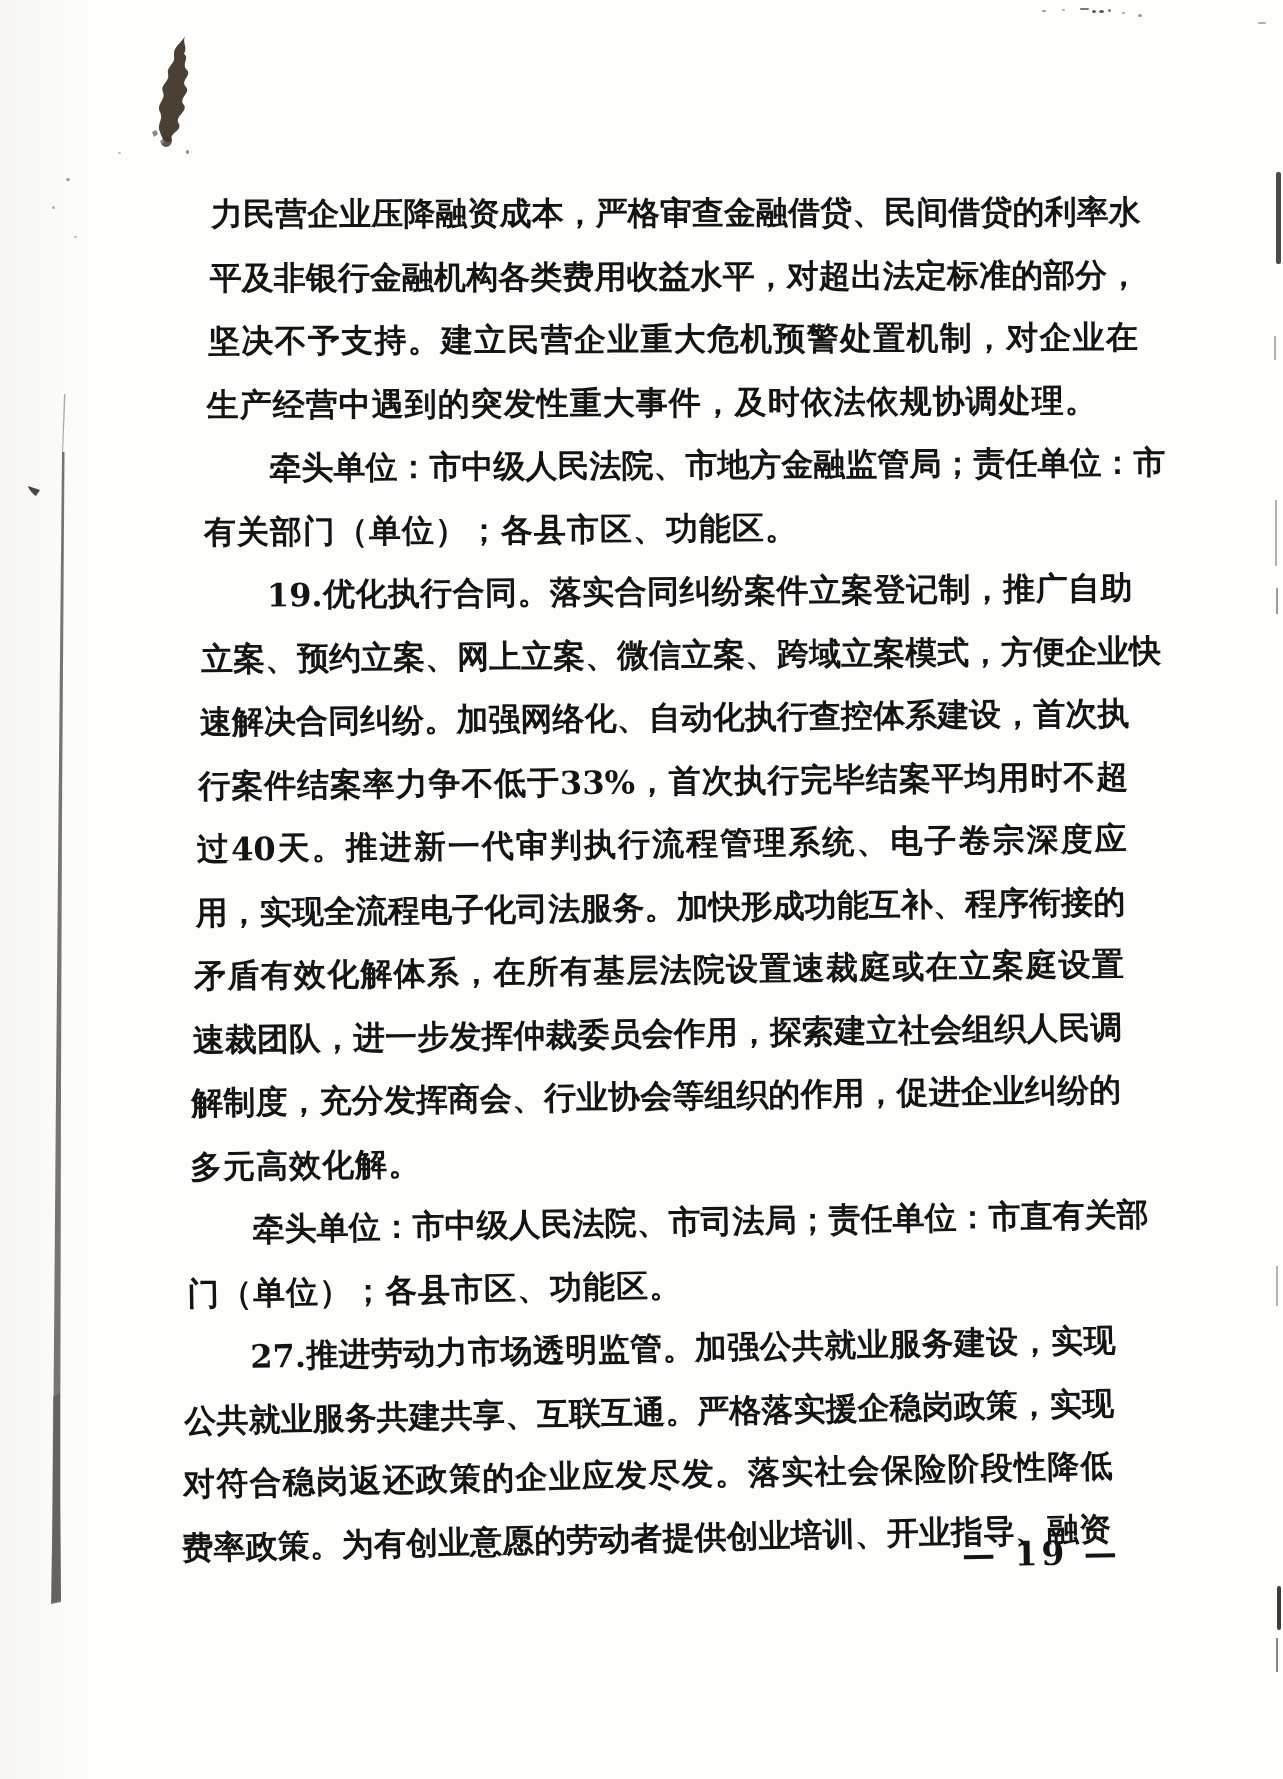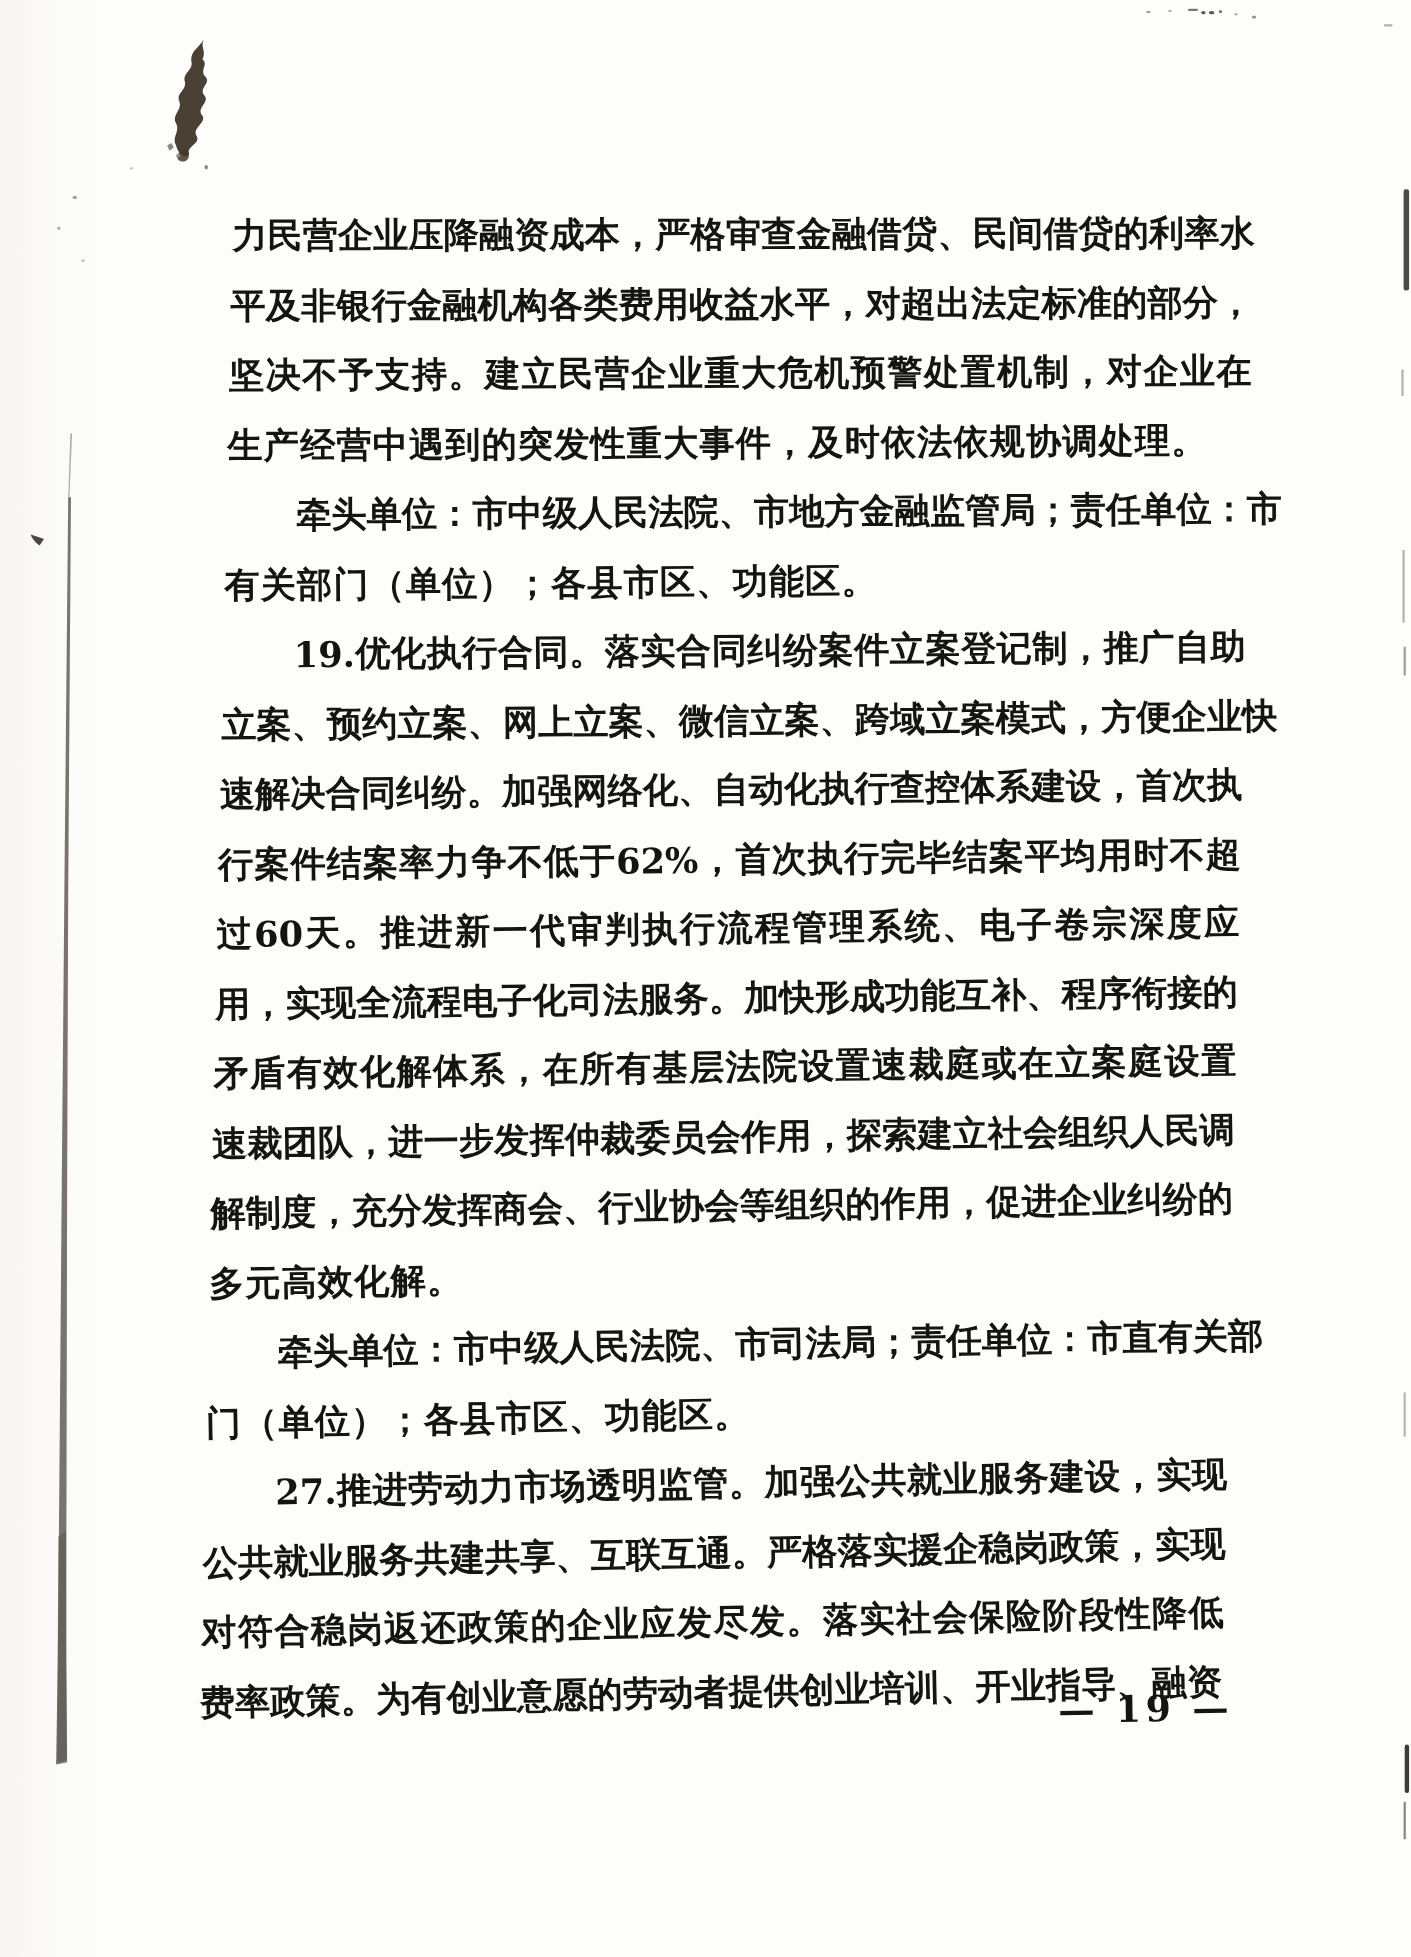--- a/index.html
+++ b/index.html
@@ -331,40 +331,40 @@
       <span>案</span>
       <span>件</span>
       <span>结</span>
       <span>案</span>
       <span>率</span>
       <span>力</span>
       <span>争</span>
       <span>不</span>
       <span>低</span>
       <span>于</span>
-      <span>62%</span>
+      <span>33%</span>
       <span>，</span>
       <span>首</span>
       <span>次</span>
       <span>执</span>
       <span>行</span>
       <span>完</span>
       <span>毕</span>
       <span>结</span>
       <span>案</span>
       <span>平</span>
       <span>均</span>
       <span>用</span>
       <span>时</span>
       <span>不</span>
       <span>超</span>
     </div>
     <div class="line justify" style="transform: translateX(12px) rotate(-0.65deg);">
       <span>过</span>
-      <span>60</span>
+      <span>40</span>
       <span>天</span>
       <span>。</span>
       <span>推</span>
       <span>进</span>
       <span>新</span>
       <span>一</span>
       <span>代</span>
       <span>审</span>
       <span>判</span>
       <span>执</span>

